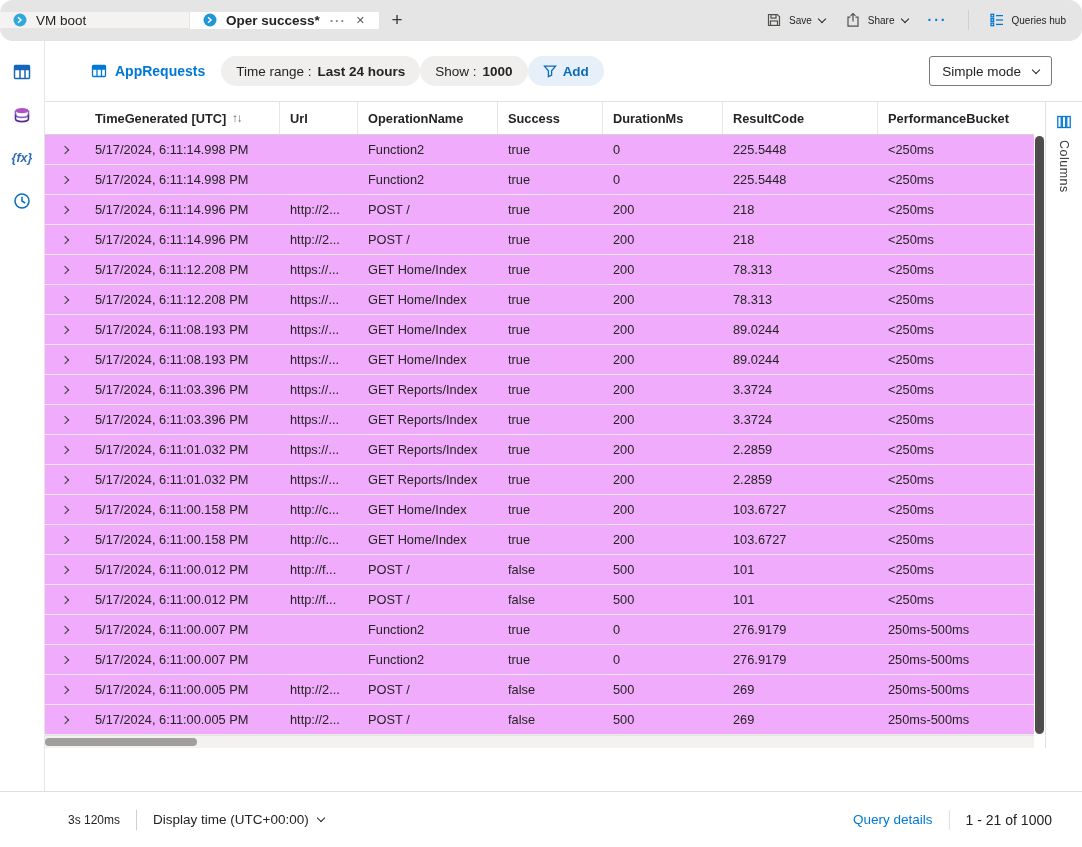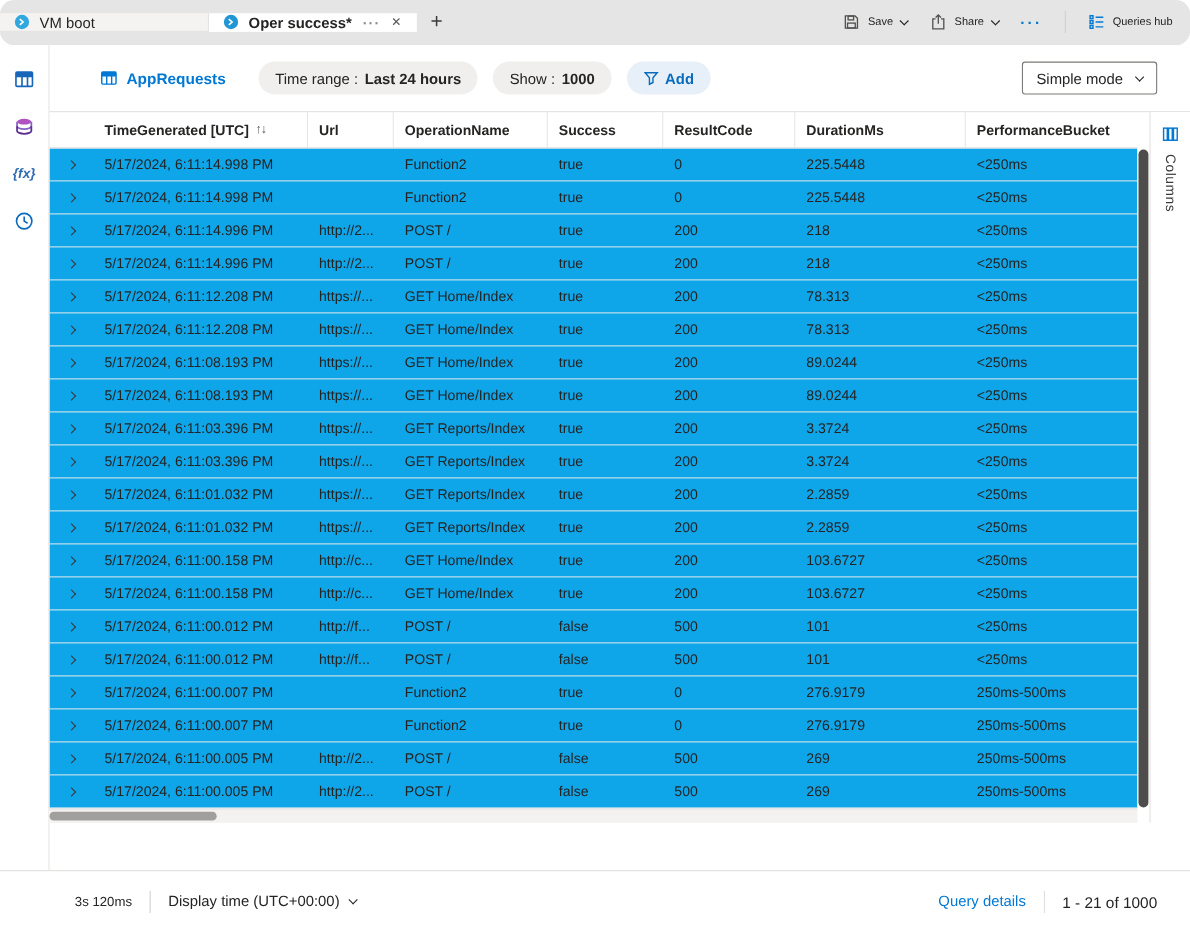--- a/index.html
+++ b/index.html
@@ -29,21 +29,21 @@
 
   
   .body { flex:0 0 750px; display:flex; }
   .rail { width:45px; border-right:1px solid #e8e6e4; display:flex; flex-direction:column; align-items:center; padding-top:18px; gap:17px; background:#fff; }
   .rail-item { width:34px; height:26px; display:flex; align-items:center; justify-content:center; cursor:pointer;font-style:italic; }
   .fx-label { font-size:12.5px; font-weight:700; color:#2f6db3; }
 
   .main { flex:1 1 auto; display:flex; flex-direction:column; min-width:0; }
 
   
-  .querybar { height:60px; flex:0 0 60px; display:flex; align-items:center; gap:14px; padding:0 30px 0 46px; }
+  .querybar { height:60px; flex:0 0 60px; display:flex; align-items:center; padding:0 30px 0 46px; }
   .tname { display:flex; align-items:center; gap:8px; color:#0078d4; font-weight:700; font-size:14px; margin-right:16px; cursor:pointer; }
   .pill { display:flex; align-items:center; gap:6px; background:#f0efee; border-radius:15px; height:30px; padding:0 15px; font-size:13.5px; color:#252423; cursor:pointer; white-space:nowrap; }
   .pill b { font-weight:700; }
   .pill.add { background:#e7f0f9; color:#0b6cbd; font-weight:600; }
   .modebtn { margin-left:auto; display:flex; align-items:center; gap:12px; border:1px solid #7a7a78; border-radius:3px; height:30px; padding:0 12px; font-size:13.5px; color:#252423; background:#fff; cursor:pointer; }
 
   
   .viewtabs { height:44px; flex:0 0 44px; display:flex; align-items:stretch; padding:0 44px 0 46px; gap:28px; }
   .vtab { display:flex; align-items:center; font-size:14px; color:#4a4846; border-bottom:3px solid transparent; margin-bottom:5px; cursor:pointer; }
   .vtab.active { font-weight:700; color:#252423; border-bottom-color:#0078d4; }
@@ -51,21 +51,21 @@
 
   
   .tablewrap { flex:0 0 646px; display:flex; border-top:1px solid #e3e1df; min-width:0; }
   .grid { flex:1 1 auto; min-width:0; display:flex; flex-direction:column; }
   .gridrow { display:grid; grid-template-columns:40px 195px 78px 140px 105px 120px 155px minmax(0,1fr); align-items:stretch; }
   .thead { height:33px; border-bottom:1px solid #d6d4d2; }
   .hcell { display:flex; align-items:center; gap:6px; padding:0 10px; font-size:12.8px; font-weight:700; color:#252423; border-right:1px solid #e8e6e4; white-space:nowrap; overflow:hidden; cursor:pointer; }
   .hcell.noborder { border-right:none; cursor:default; }
   .sort { font-weight:400; color:#5c5b5a; font-size:11.5px; letter-spacing:-1px; }
   .tbody { height:600px; overflow:hidden; }
-  .trow { height:30px; border-bottom:1px solid #ecebe9; font-size:12.8px; color:#252423; cursor:pointer; background:#0ea5e9; }
+  .trow { height:30px; border-bottom:1px solid #ecebe9; font-size:12.8px; color:#252423; cursor:pointer; background:#f0abfc; }
   .cell { display:flex; align-items:center; padding:0 10px; white-space:nowrap; overflow:hidden; text-overflow:ellipsis; }
   .cell.expander { justify-content:center; color:#3b3a39; }
   .hscroll { height:13px; background:#f3f2f1; border-top:1px solid #e5e3e1; position:relative; }
   .hthumb { position:absolute; left:0; top:2px; bottom:2px; width:152px; background:#a19f9d; border-radius:5px; cursor:pointer; }
   .vscroll { width:11px; padding:34px 1px 14px 1px; display:flex; }
   .vthumb { width:9px; flex:1 1 auto; background:#4f4d4b; border-radius:5px; cursor:pointer; }
   .colstrip { width:37px; border-left:1px solid #e3e1df; display:flex; flex-direction:column; align-items:center; padding-top:12px; gap:10px; cursor:pointer; background:#fff; }
   .vtext { writing-mode:vertical-rl; font-size:12.5px; color:#3b3a39; letter-spacing:0.5px; }
 
   
@@ -227,24 +227,24 @@
             <div class="hcell">
                 <span>Url</span>
               </div>
             <div class="hcell">
                 <span>OperationName</span>
               </div>
             <div class="hcell">
                 <span>Success</span>
               </div>
             <div class="hcell">
+                <span>DurationMs</span>
+              </div>
+            <div class="hcell">
                 <span>ResultCode</span>
-              </div>
-            <div class="hcell">
-                <span>DurationMs</span>
               </div>
             <div class="hcell noborder">
                 <span>PerformanceBucket</span>
               </div>
           </div>
           <div class="tbody">
               <div class="trow gridrow">
                 <div class="cell expander">
                   <span class="chev right"></span>
                 </div>

